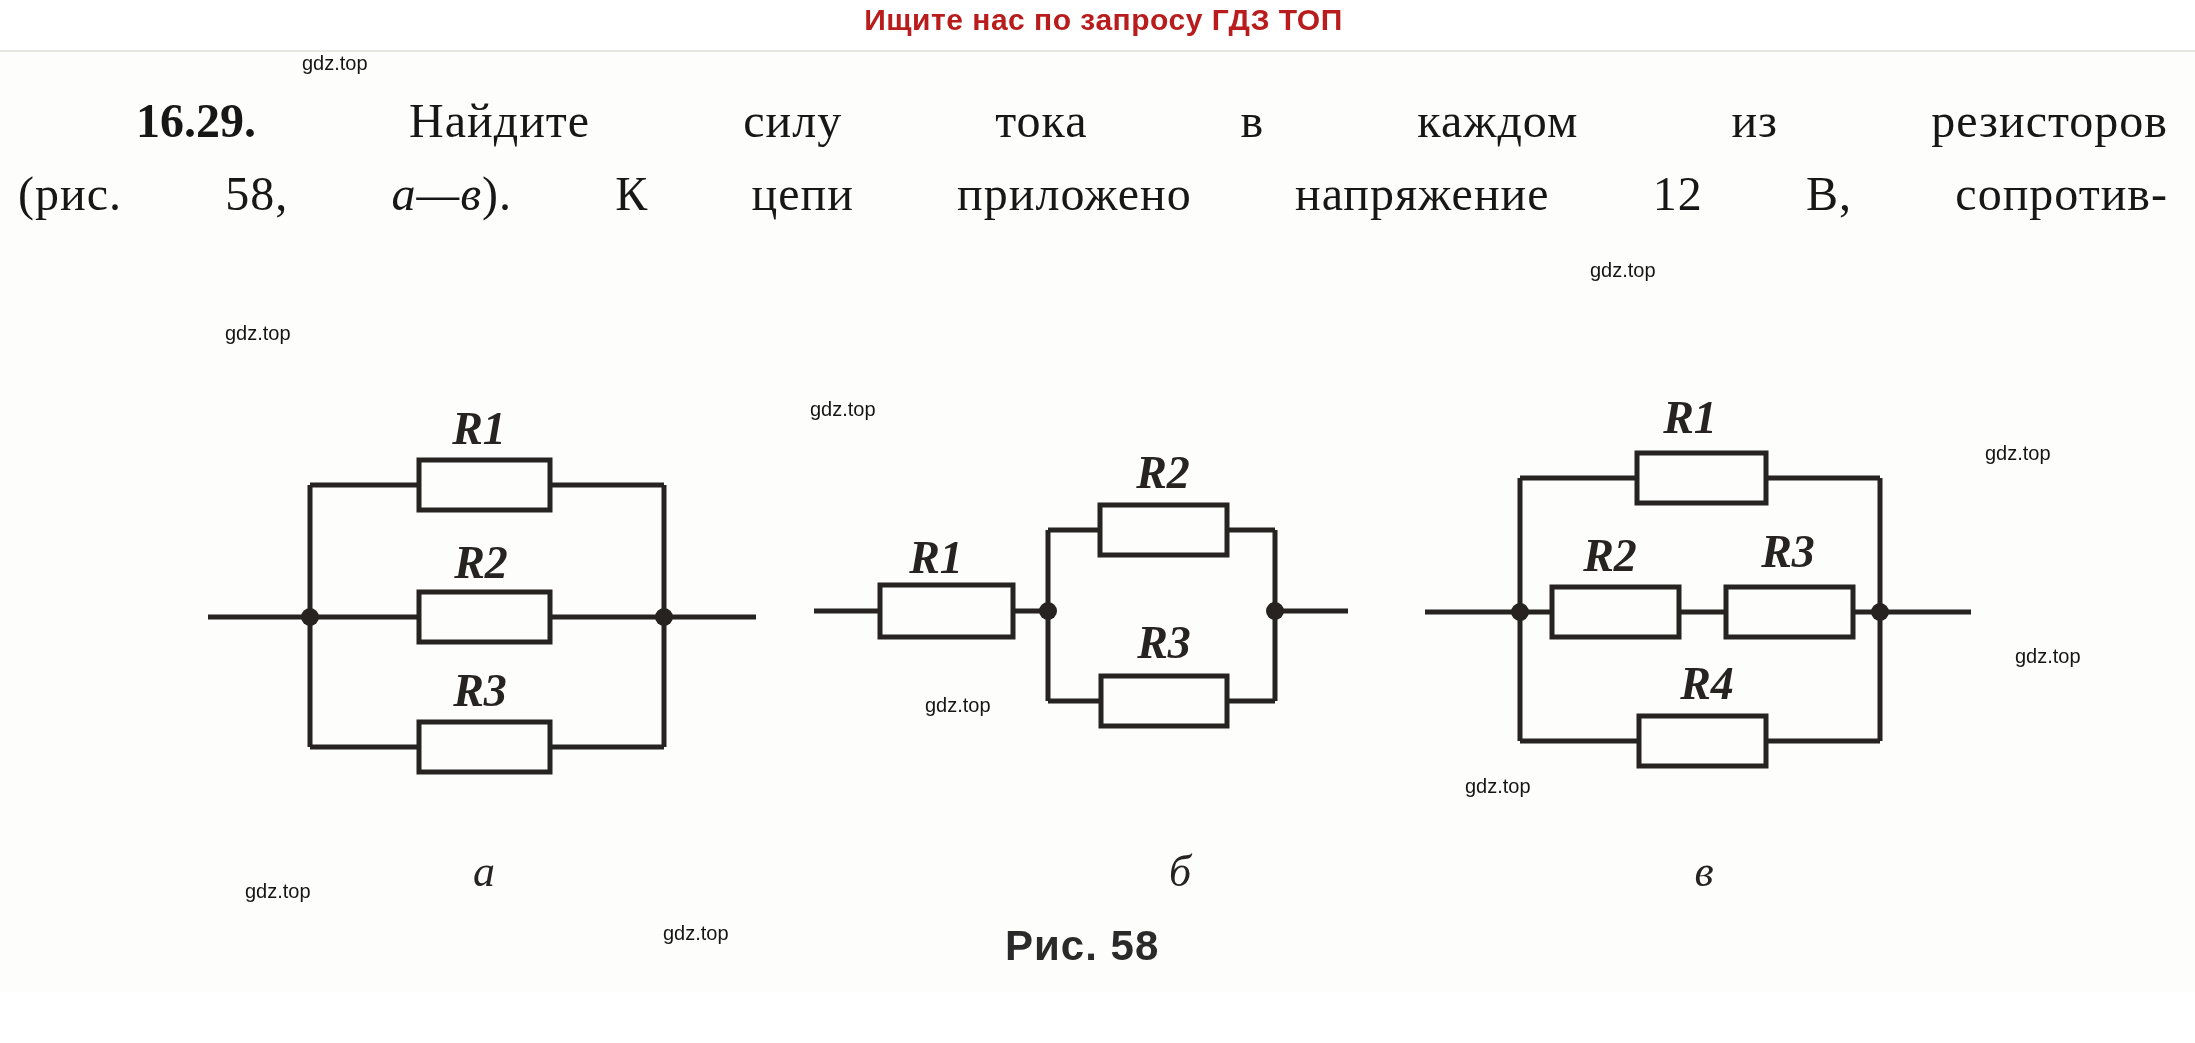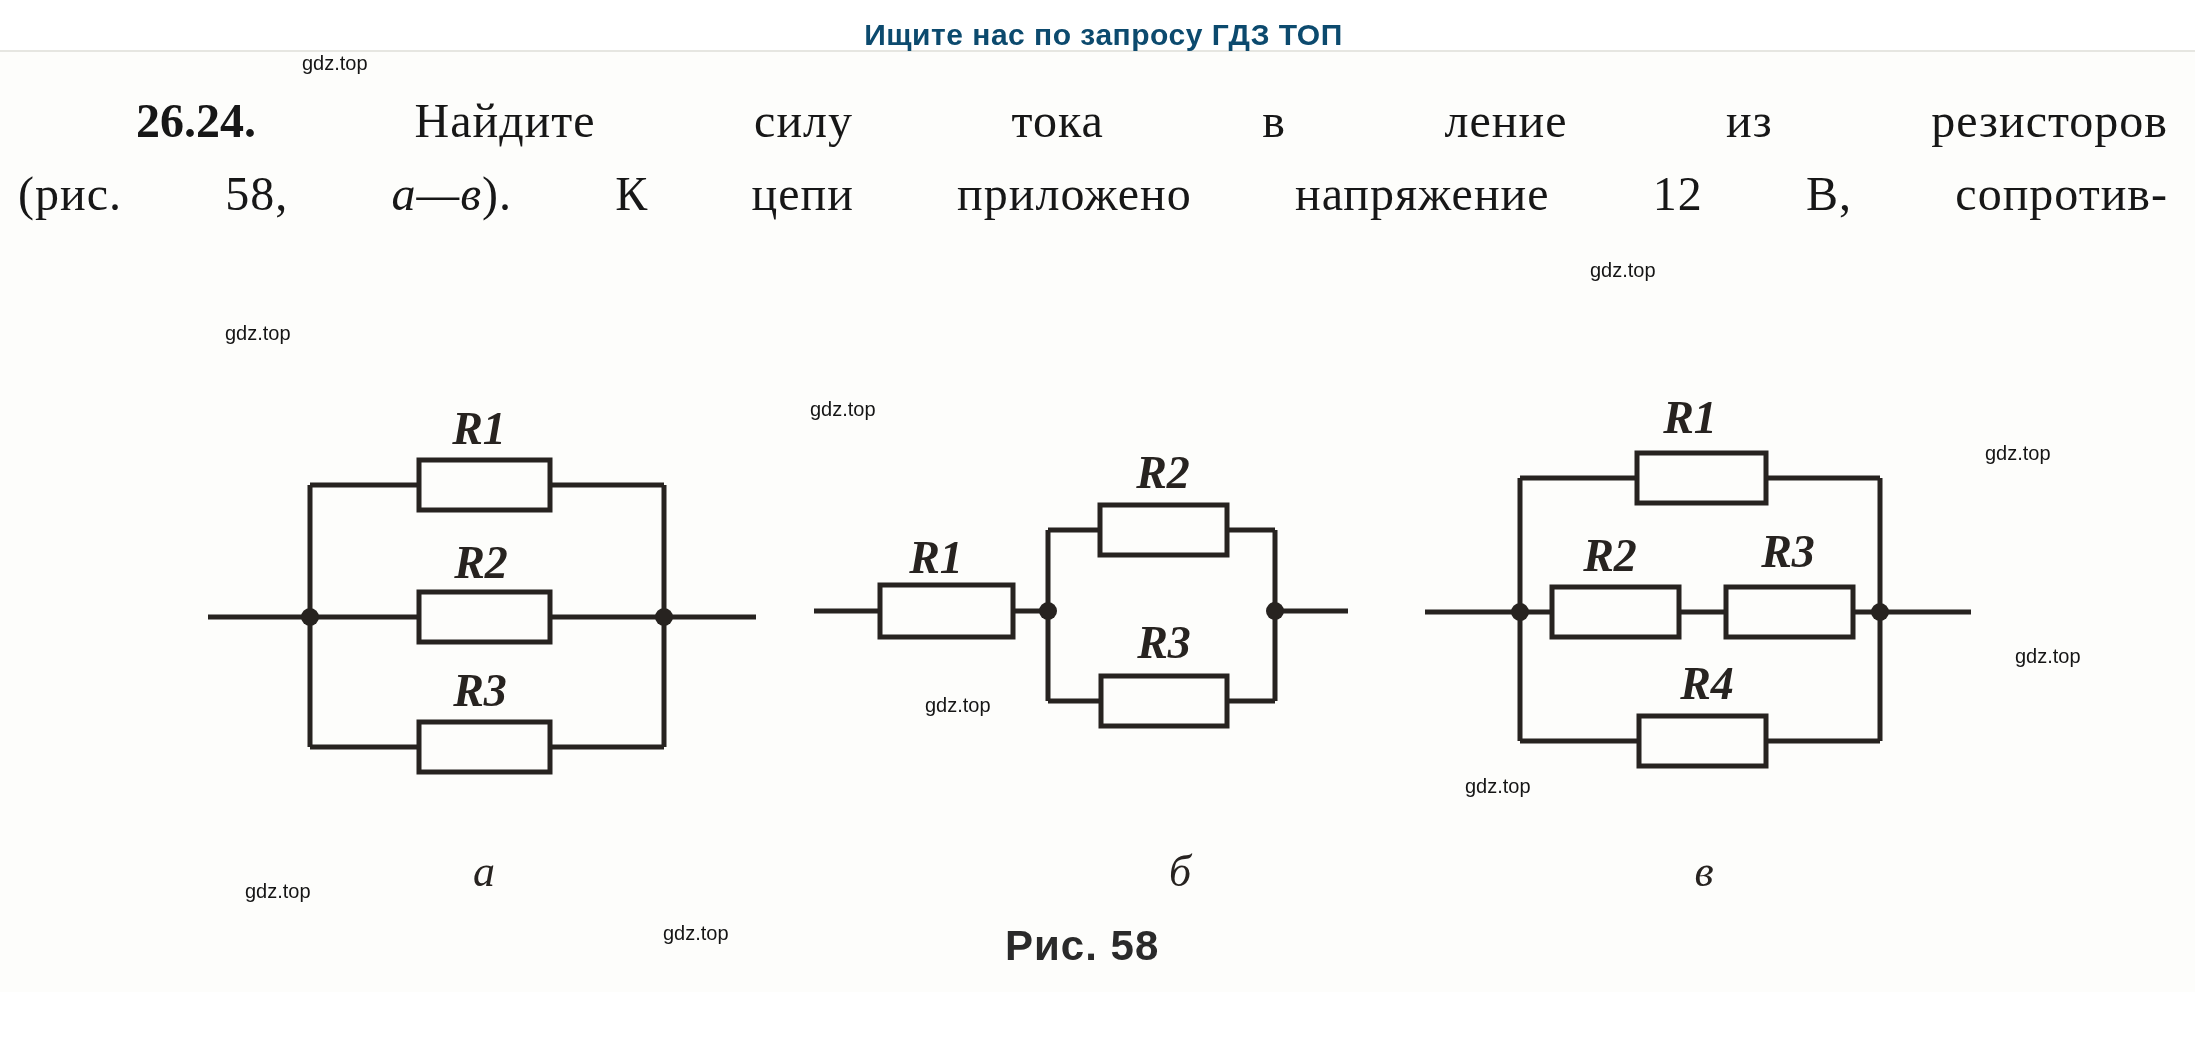--- a/index.html
+++ b/index.html
@@ -1,21 +1,21 @@
 <!DOCTYPE html>
 <html><head>
 <meta charset="utf-8">
 <style>
   html,body{margin:0;padding:0;}
   body{width:2195px;height:1043px;background:#ffffff;font-family:"Liberation Sans",sans-serif;}
   #page{position:relative;width:2195px;height:1043px;overflow:hidden;background:#ffffff;}
   #scan-area{position:absolute;left:0;top:50px;width:2195px;height:940px;background:#fdfdfb;border-top:2px solid #e6e6e1;}
 
   .header-line{position:absolute;left:12px;right:0;top:3px;text-align:center;
-    font-size:30px;font-weight:bold;color:#0c4a6e;letter-spacing:0.5px;margin-top:15px;}
+    font-size:30px;font-weight:bold;color:#b91c1c;letter-spacing:0.5px;}
 
   .wm{position:absolute;font-size:20px;color:#151515;white-space:nowrap;}
 
   .problem{position:absolute;left:18px;top:84px;width:2150px;
     font-family:"Liberation Serif",serif;font-size:48px;line-height:73px;
     color:#171717;letter-spacing:1px;}
   .pline{text-align:justify;text-align-last:justify;}
   .pline.first{padding-left:118px;}
   .pline.last{text-align:left;text-align-last:left;}
   .num{font-weight:bold;letter-spacing:0;}
@@ -50,21 +50,21 @@
   <div class="wm" style="left:225px;top:322px;">gdz.top</div>
   <div class="wm" style="left:810px;top:398px;">gdz.top</div>
   <div class="wm" style="left:1985px;top:442px;">gdz.top</div>
   <div class="wm" style="left:2015px;top:645px;">gdz.top</div>
   <div class="wm" style="left:925px;top:694px;">gdz.top</div>
   <div class="wm" style="left:1465px;top:775px;">gdz.top</div>
   <div class="wm" style="left:245px;top:880px;">gdz.top</div>
   <div class="wm" style="left:663px;top:922px;">gdz.top</div>
 
   <div class="problem">
-    <div class="pline first"><span class="num">26.24.</span> <span>Найдите силу тока в ление из резисторов</span></div>
+    <div class="pline first"><span class="num">16.29.</span> <span>Найдите силу тока в каждом из резисторов</span></div>
     <div class="pline"><span>(рис. 58,</span> <span class="it">а—в</span><span>). К цепи приложено напряжение 12 В, сопротив-</span></div>
   </div>
 
   <svg class="circuit" style="left:200px;top:392px;" width="565" height="400" viewBox="0 0 565 400">
     <path class="wire" d="M8 225 H556"></path>
     <path class="wire" d="M110 93 V355"></path>
     <path class="wire" d="M464 93 V355"></path>
     <path class="wire" d="M110 93 H464"></path>
     <path class="wire" d="M110 355 H464"></path>
     <rect class="rbox" x="219" y="68" width="131" height="50"></rect>

